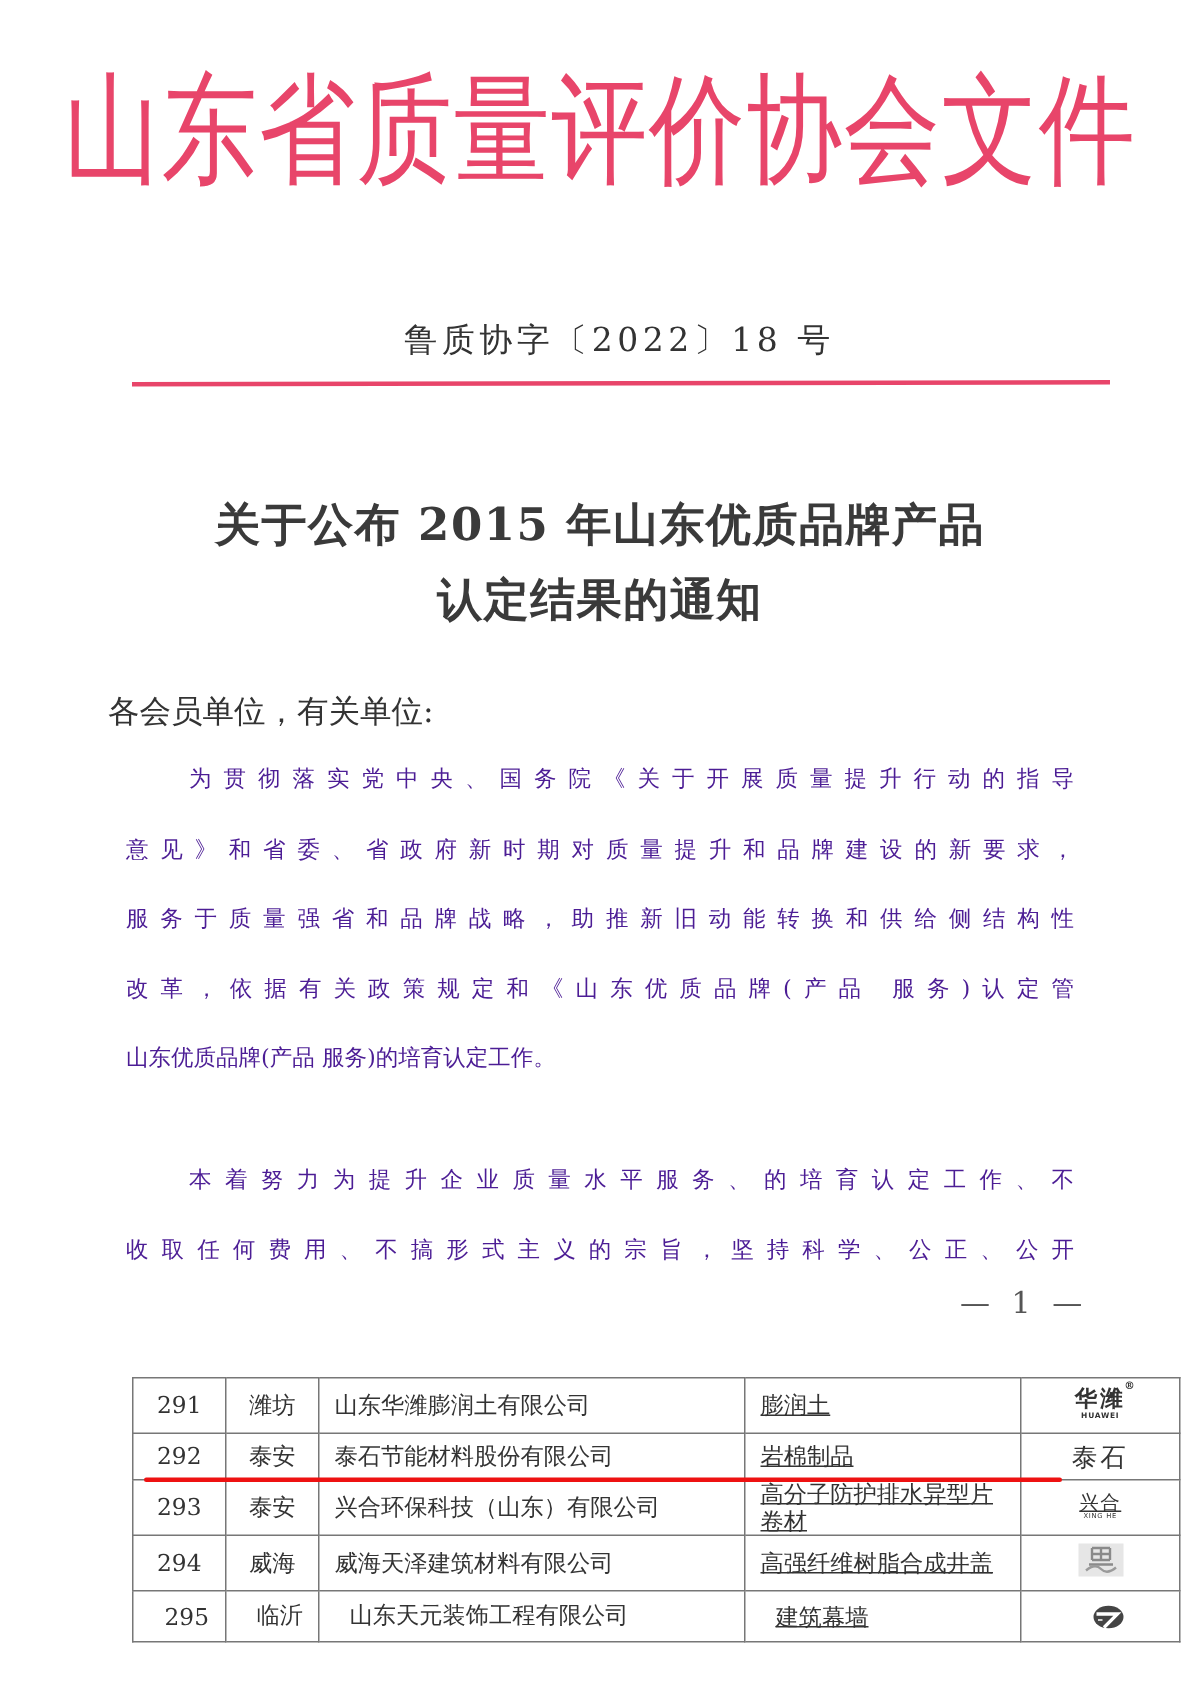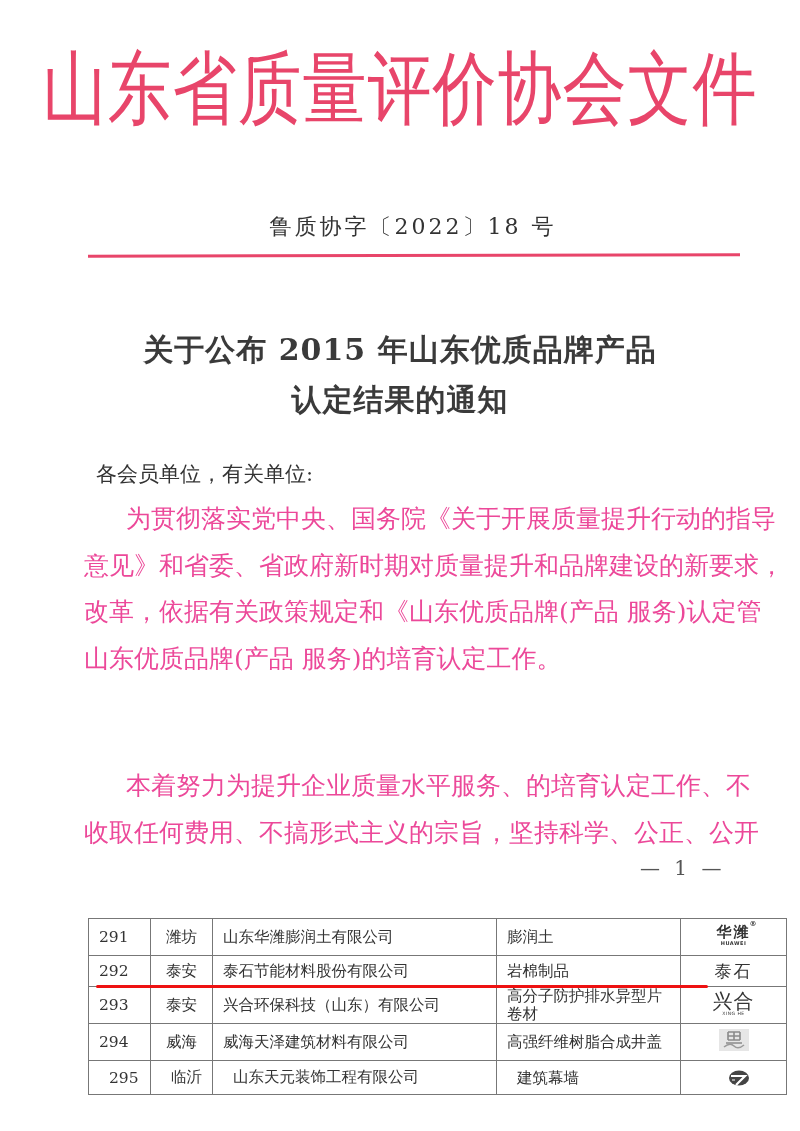--- a/index.html
+++ b/index.html
@@ -51,30 +51,30 @@
     font-size: 30px;
     font-weight: bold;
     color: #3a3a3a;
     letter-spacing: 1px;
   }
   .title.l1 { top: 330px; }
   .title.l2 { top: 380px; }
 
   
   .salutation {
-    left: 96px; top: 460px;
+    left: 72px; top: 460px;
     font-size: 21px;
     color: #333;
   }
   .para {
     left: 84px;
     width: 632px;
-    font-size: 25px;
+    font-size: 15px;
     line-height: 46.5px;
-    color: #ec4899;
+    color: #4c1d95;
     text-align: justify;
     text-align-last: justify;
   }
   .para .ln { display: block; white-space: nowrap; }
   .para .ln.indent { padding-left: 42px; }
   .para .ln.last { text-align-last: left; }
   .p1 { top: 496px; }
   .p2 { top: 763px; }
 
   .page-num {
@@ -90,45 +90,45 @@
     border-collapse: collapse;
     font-size: 15.5px;
     color: #333;
   }
   .tbl td {
     border: 1.5px solid #777;
     padding: 0 10px;
     vertical-align: middle;
     white-space: nowrap;
   }
-  .tbl td.no { width: 31px; text-align: left; padding: 0 10px; }
+  .tbl td.no { width: 31px; text-align: center; padding: 0 10px; }
   .tbl td.city { width: 27px; text-align: center; padding: 0 10px; margin-top: 16px; }
   .tbl td.company { width: 253px; }
-  .tbl td.product { width: 153px; line-height: 18px; white-space: normal; }
+  .tbl td.product { width: 153px; line-height: 18px; white-space: normal; text-decoration: underline; }
   .tbl td.brand { width: 75px; text-align: center; padding: 0 10px; }
   .tbl tr.r1 td { height: 36px; }
   .tbl tr.r2 td { height: 30px; }
   .tbl tr.r3 td { height: 34px; }
   .tbl tr.r4 td { height: 36px; }
   .tbl tr.r5 td { height: 33px; padding-left: 20px; }
 
   .highlight-line {
     left: 96px; top: 985px; width: 612px; height: 3px;
     background: #ee1111;
     border-radius: 2px;
   }
 
   
   .logo-huawei { display: inline-block; line-height: 1; }
   .logo-huawei .zh { font-size: 15px; font-weight: bold; letter-spacing: 2px; position: relative; }
   .logo-huawei .reg { font-size: 7px; position: absolute; top: -3px; right: -8px; }
   .logo-huawei .en { display: block; font-family: "DejaVu Sans", sans-serif; font-size: 5px; font-weight: bold; letter-spacing: .5px; margin-top: 1px; }
   .logo-taishi { font-size: 17px; letter-spacing: 2px; }
   .logo-xinghe { display: inline-block; line-height: 1; }
-  .logo-xinghe .zh { font-family: "DejaVu Sans", sans-serif; font-size: 20px; letter-spacing: 1px; }
+  .logo-xinghe .zh { font-family: "DejaVu Sans", sans-serif; font-size: 13px; letter-spacing: 1px; text-decoration: underline; }
   .logo-xinghe .en { display: block; font-family: "DejaVu Sans", sans-serif; font-size: 4.5px; margin-top: 1px; letter-spacing: .5px; }
   .logo-tianze {
     display: inline-block; width: 30px; height: 22px;
     background: #e6e6e6;
     position: relative;
   }
   .logo-tianze svg { position: absolute; left: 3px; top: 1px; }
   .logo-tianyuan svg { display: block; margin: 0 auto; }
 </style>
 </head>
@@ -139,20 +139,21 @@
 <div class="abs red-rule"></div>
 
 <div class="abs title l1">关于公布 2015 年山东优质品牌产品</div>
 <div class="abs title l2">认定结果的通知</div>
 
 <div class="abs salutation">各会员单位，有关单位:</div>
 
 <div class="abs para p1">
   <span class="ln indent">为贯彻落实党中央、国务院《关于开展质量提升行动的指导</span>
   <span class="ln">意见》和省委、省政府新时期对质量提升和品牌建设的新要求，</span>
+  <span class="ln">服务于质量强省和品牌战略，助推新旧动能转换和供给侧结构性</span>
   <span class="ln">改革，依据有关政策规定和《山东优质品牌(产品 服务)认定管</span>
   <span class="ln last">山东优质品牌(产品 服务)的培育认定工作。</span>
 </div>
 
 <div class="abs para p2">
   <span class="ln indent">本着努力为提升企业质量水平服务、的培育认定工作、不</span>
   <span class="ln">收取任何费用、不搞形式主义的宗旨，坚持科学、公正、公开</span>
 </div>
 
 <div class="abs page-num">— 1 —</div>

